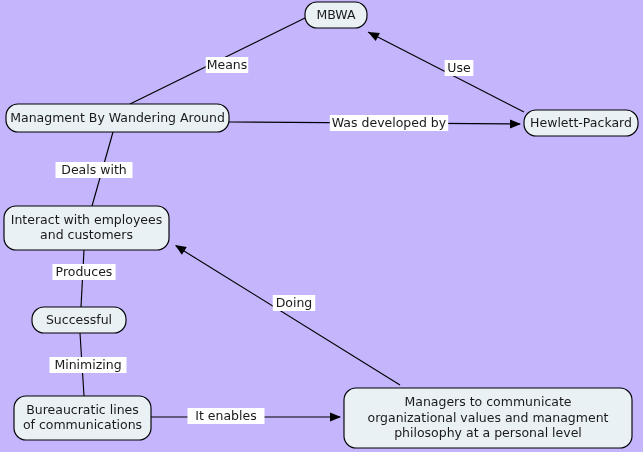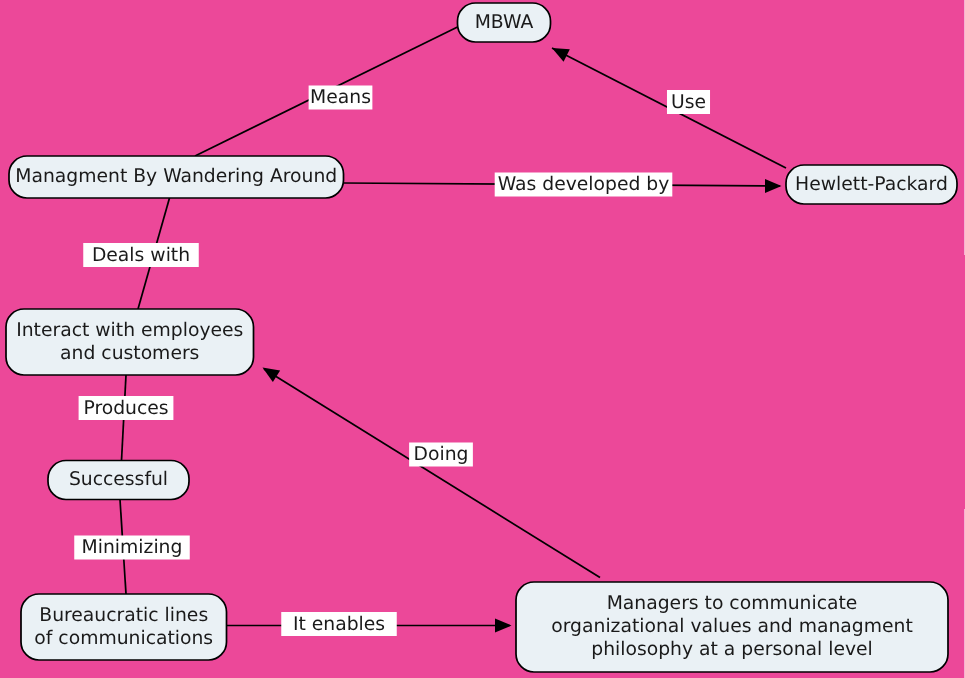--- a/index.html
+++ b/index.html
@@ -11,21 +11,21 @@
   body {
     width: 643px;
     height: 452px;
     font-family: "DejaVu Sans", sans-serif;
     overflow: hidden;
   }
   #map-canvas {
     position: relative;
     width: 643px;
     height: 452px;
-    background: #ec4899;
+    background: #c4b5fd;
   }
   svg.map-svg {
     position: absolute;
     left: 0;
     top: 0;
     width: 643px;
     height: 452px;
   }
   .edge-line {
     stroke: #000000;

